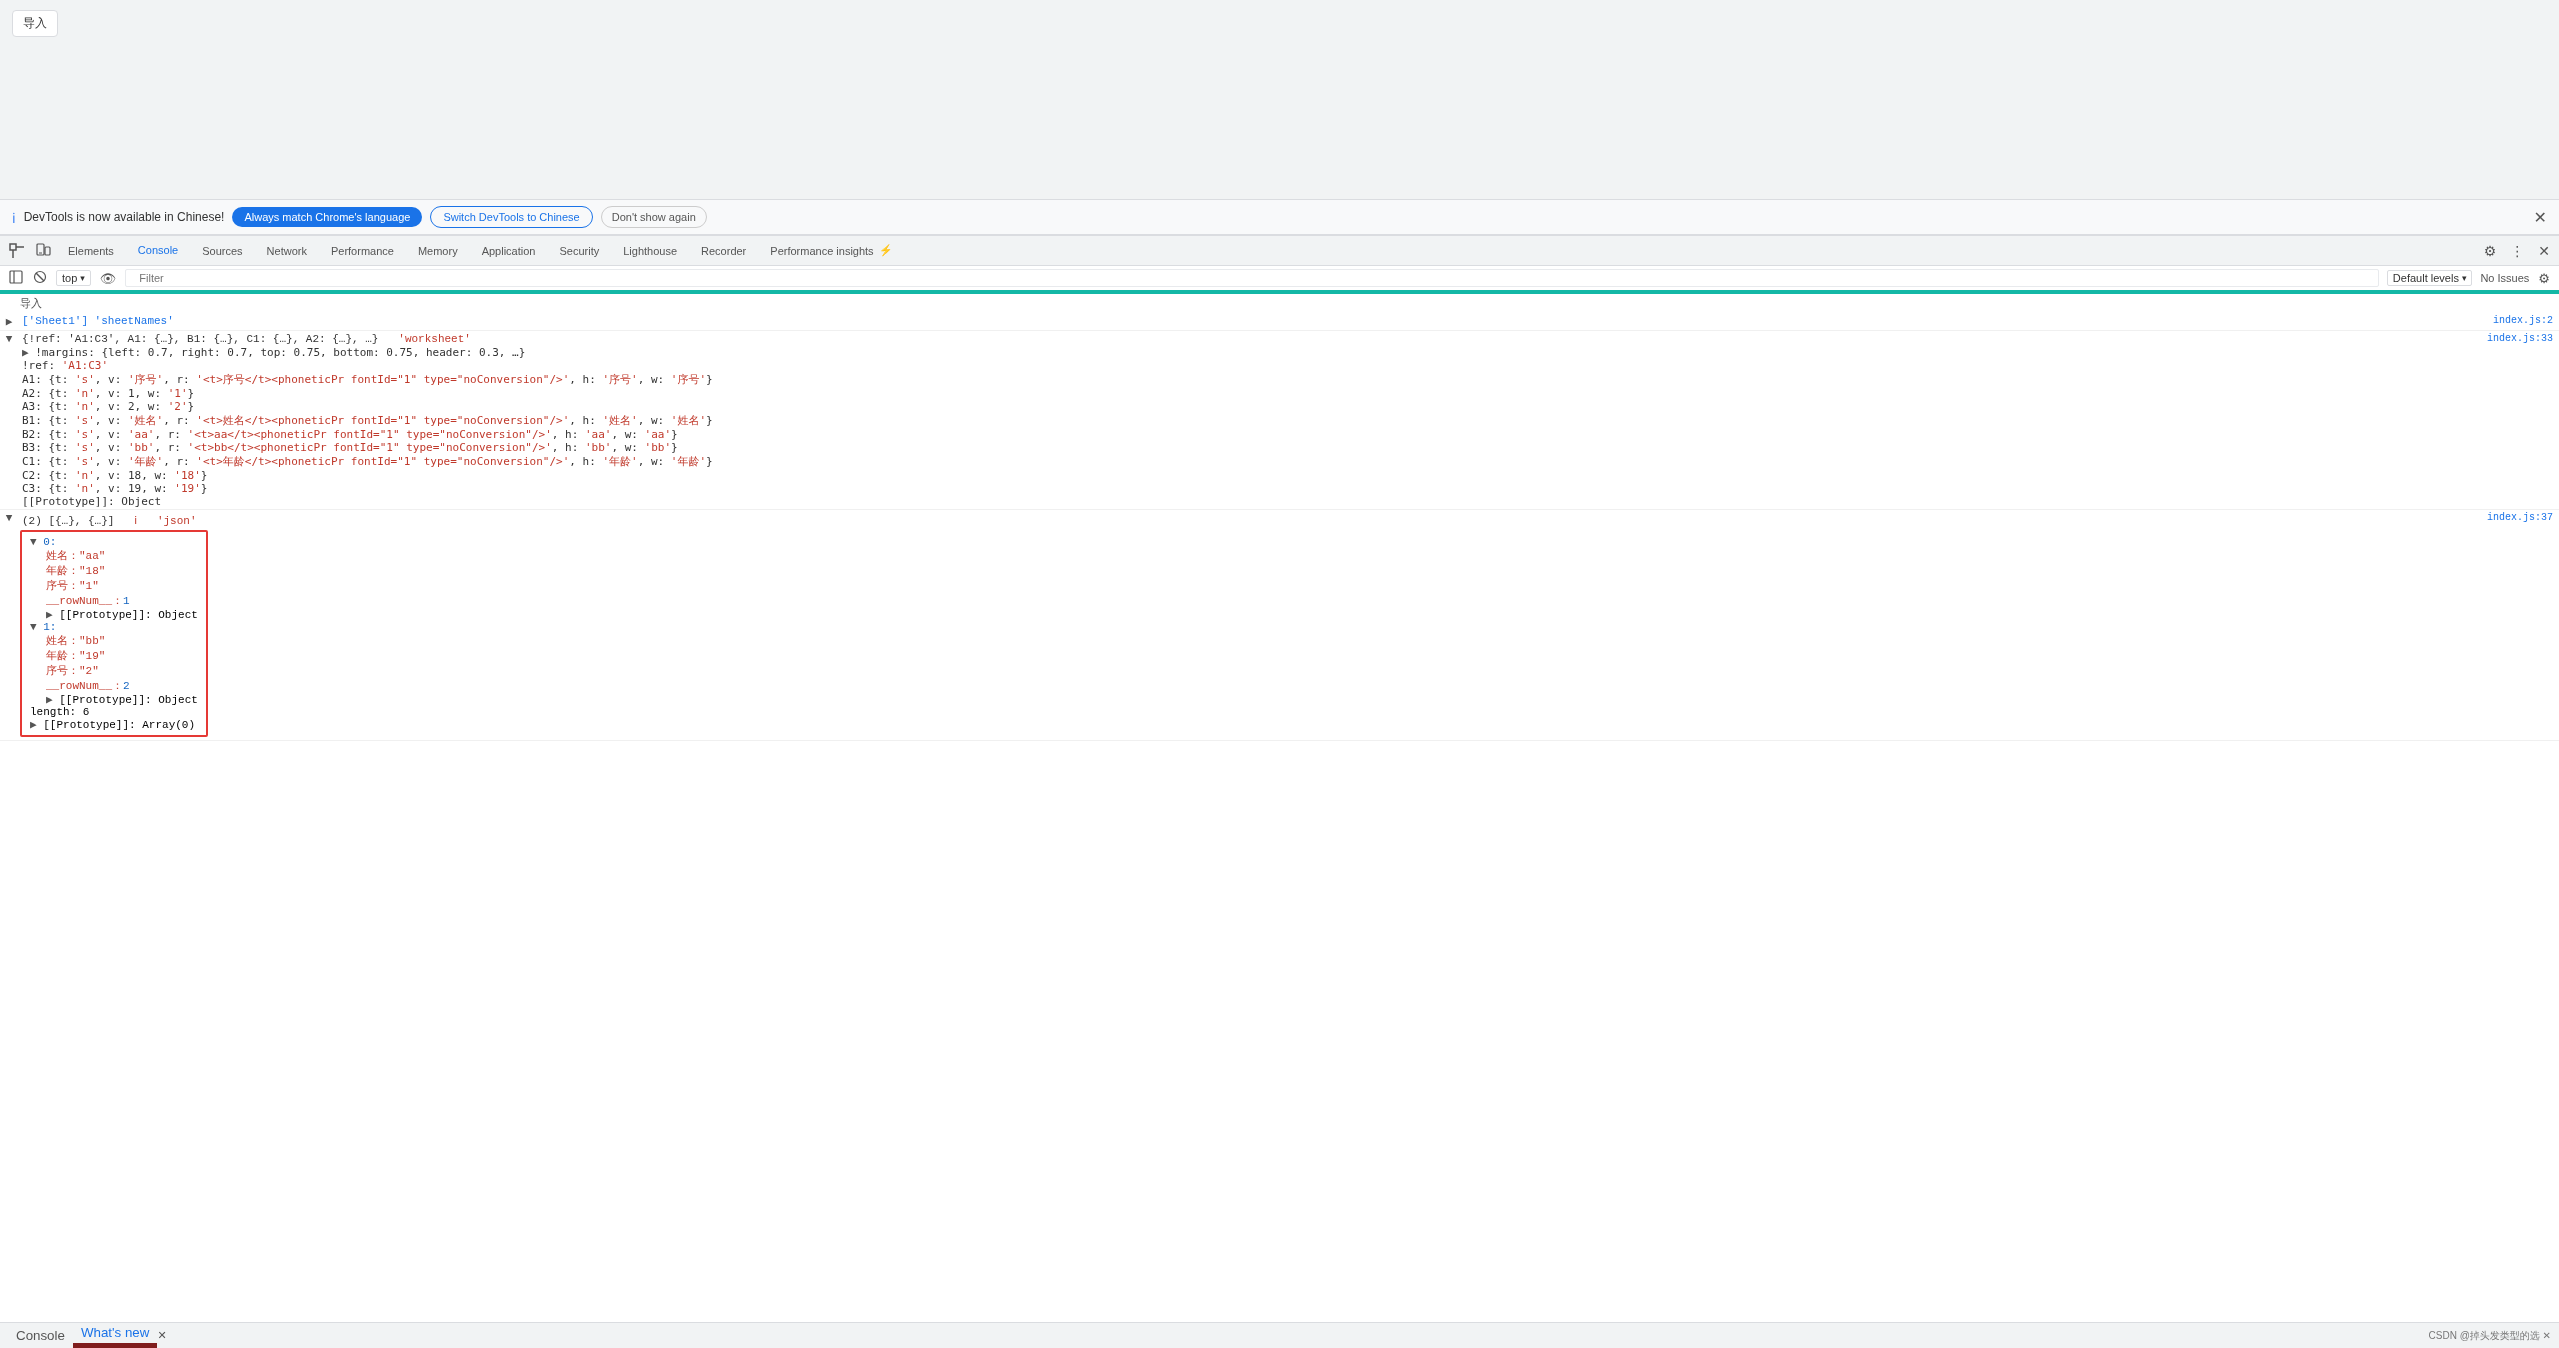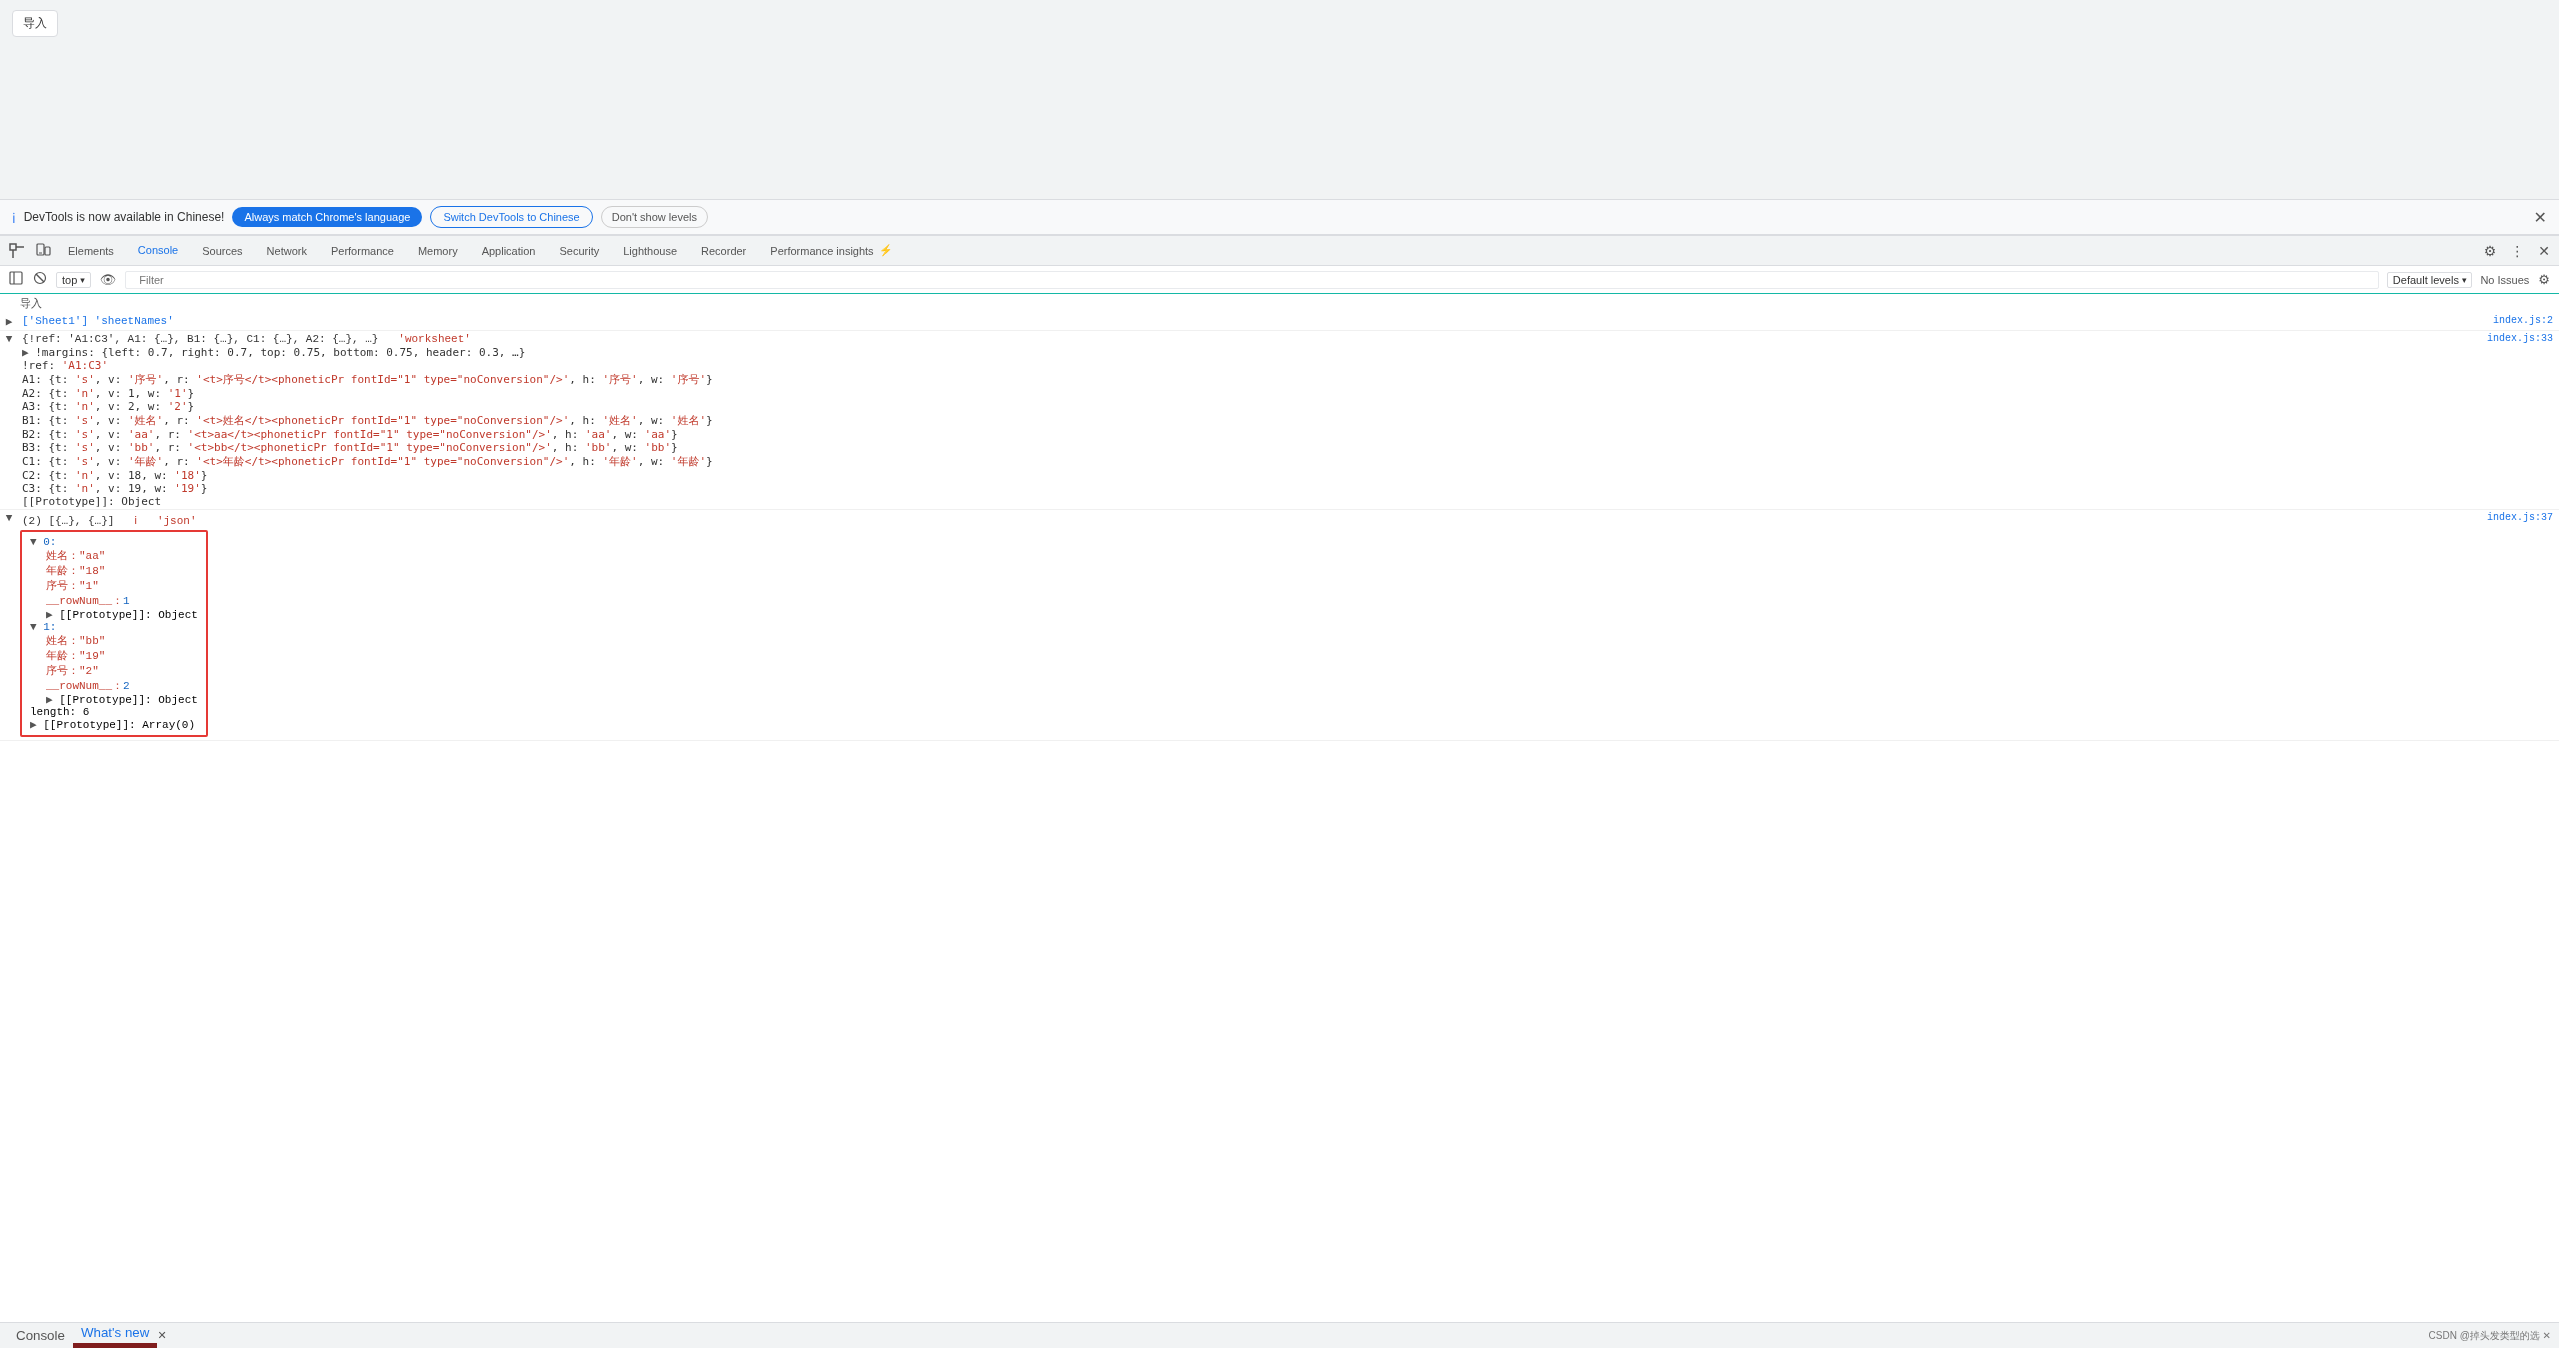--- a/index.html
+++ b/index.html
@@ -155,21 +155,21 @@
       display: flex;
       align-items: center;
       gap: 4px;
     }
 
     
     .console-toolbar {
       display: flex;
       align-items: center;
       background: #fff;
-      border-bottom: 1px solid #14b8a6;
+      border-bottom: 4px solid #14b8a6;
       height: 28px;
       padding: 0 4px;
     }
 
     .console-toolbar-btn {
       background: none;
       border: none;
       cursor: pointer;
       padding: 3px 5px;
       color: #555;
@@ -331,21 +331,21 @@
 
 <div class="browser-top" data-name="browser-top-area">
   <button class="import-btn" data-name="import-button">导入</button>
 </div>
 
 <div class="notification-bar" data-name="notification-bar">
   <span class="notif-icon" data-name="info-icon">ℹ</span>
   <span class="notif-text" data-name="notification-text">DevTools is now available in Chinese!</span>
   <button class="notif-btn-blue" data-name="match-language-button">Always match Chrome's language</button>
   <button class="notif-btn-outline" data-name="switch-to-chinese-button">Switch DevTools to Chinese</button>
-  <button class="notif-btn-text" data-name="dont-show-again-button">Don't show levels</button>
+  <button class="notif-btn-text" data-name="dont-show-again-button">Don't show again</button>
   <button class="notif-close" data-name="notification-close-button">✕</button>
 </div>
 
 <div class="devtools" data-name="devtools-panel">
 
   <div class="devtools-topbar" data-name="devtools-topbar">
     <button class="devtools-icon-btn" data-name="inspect-element-button" title="Inspect element">
       <svg width="16" height="16" viewBox="0 0 16 16" fill="none" xmlns="http://www.w3.org/2000/svg">
         <rect x="1" y="1" width="6" height="6" stroke="#555" stroke-width="1.5" fill="none"></rect>
         <line x1="7" y1="4" x2="15" y2="4" stroke="#555" stroke-width="1.5"></line>

